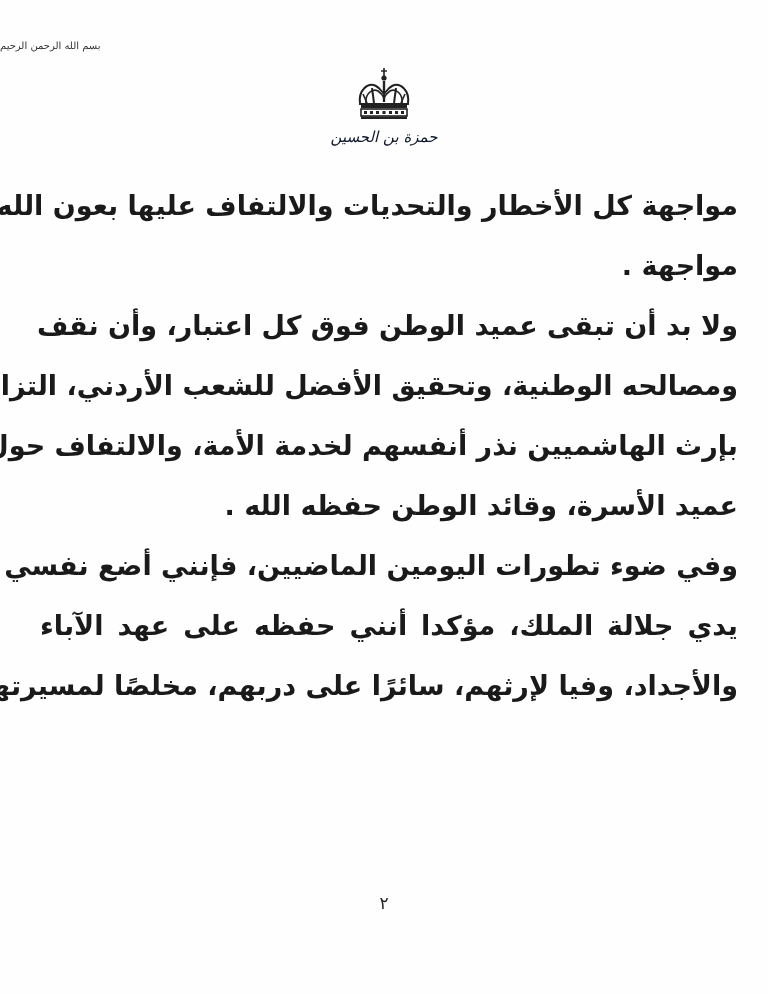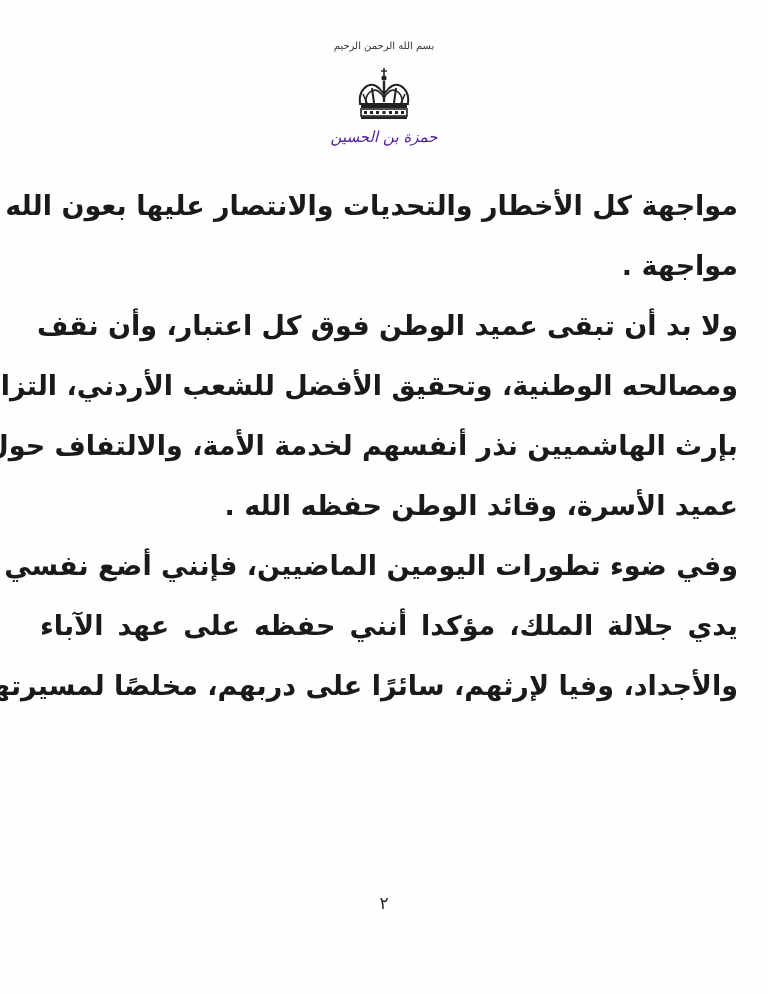--- a/index.html
+++ b/index.html
@@ -26,21 +26,21 @@
     right: 0;
     top: 36px;
     height: 125px;
     text-align: center;
   }
   .basmala {
     position: absolute;
     top: 4px;
     left: 0;
     right: 0;
-    text-align: center;
+    text-align: left;
     font-family: "DejaVu Serif", serif;
     font-size: 10px;
     color: #333;
     letter-spacing: -0.5px;
   }
   .crown {
     position: absolute;
     top: 32px;
     left: 50%;
     transform: translateX(-50%);
@@ -49,21 +49,21 @@
   }
   .signature-name {
     position: absolute;
     top: 92px;
     left: 0;
     right: 0;
     text-align: center;
     font-family: "DejaVu Serif", serif;
     font-style: italic;
     font-size: 15px;
-    color: #4c1d95;
+    color: #0f172a;
   }
   .body-text {
     position: absolute;
     left: 40px;
     right: 30px;
     top: 176px;
     direction: rtl;
     font-family: "DejaVu Sans", sans-serif;
     font-weight: bold;
     font-size: 27px;
@@ -125,21 +125,21 @@
         <rect x="41" y="43" width="3" height="3"></rect>
         <rect x="47" y="43" width="3" height="3"></rect>
       </g>
       <rect x="7" y="48.5" width="46" height="2.5" fill="#222"></rect>
     </svg>
 
     <div class="signature-name">حمزة بن الحسين</div>
   </div>
 
   <div class="body-text">
-    <span class="line">مواجهة كل الأخطار والتحديات والانتصار عليها بعون الله</span>
+    <span class="line">مواجهة كل الأخطار والتحديات والالتفاف عليها بعون الله</span>
     <span class="line short">مواجهة .</span>
     <span class="line">ولا بد أن تبقى عميد الوطن فوق كل اعتبار، وأن نقف</span>
     <span class="line">ومصالحه الوطنية، وتحقيق الأفضل للشعب الأردني، التزامًا</span>
     <span class="line">بإرث الهاشميين نذر أنفسهم لخدمة الأمة، والالتفاف حول</span>
     <span class="line short">عميد الأسرة، وقائد الوطن حفظه الله .</span>
     <span class="line">وفي ضوء تطورات اليومين الماضيين، فإنني أضع نفسي بين</span>
     <span class="line">يدي جلالة الملك، مؤكدا أنني حفظه على عهد الآباء</span>
     <span class="line">والأجداد، وفيا لإرثهم، سائرًا على دربهم، مخلصًا لمسيرتهم</span>
   </div>
 

